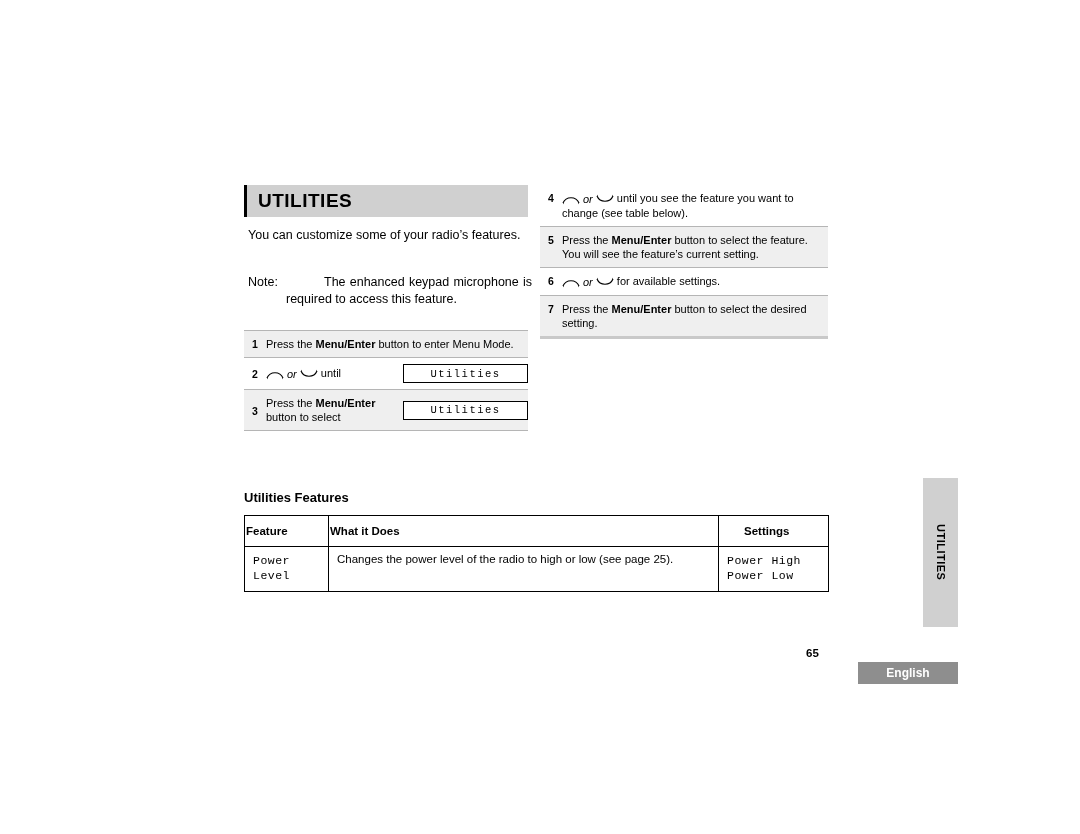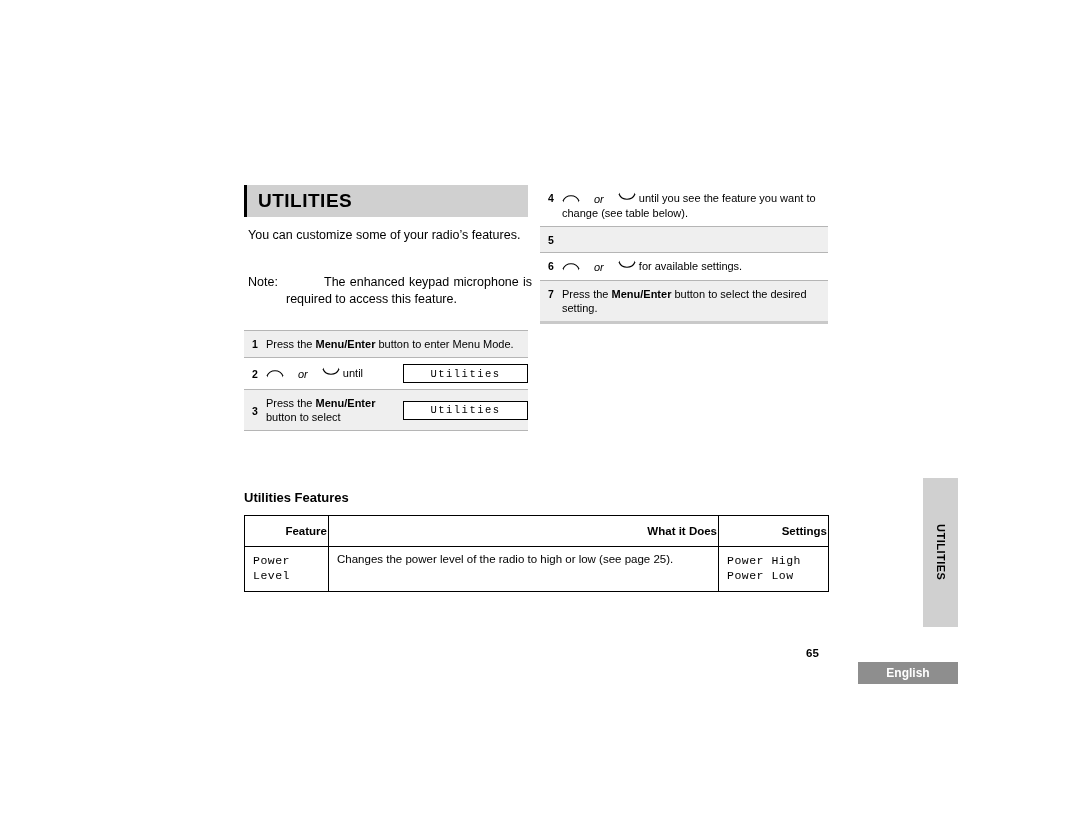--- a/index.html
+++ b/index.html
@@ -119,22 +119,22 @@
     font-size: 10.5px;
     letter-spacing: 1.5px;
     display: flex;
     align-items: center;
     justify-content: center;
     color: #000;
   }
 
   .nav-icons {
     display: inline-flex;
-    align-items: flex-start;
-    gap: 14px;
+    align-items: center;
+    gap: 3px;
     vertical-align: middle;
   }
   .nav-icons .ital { font-style: italic; font-size: 11px; }
   svg.arrowglyph { display: inline-block; vertical-align: middle; }
 
   
   .feat-title {
     position: absolute;
     left: 244px; top: 490px;
     width: 584px;
@@ -151,21 +151,21 @@
     table-layout: fixed;
   }
   .feat-table th, .feat-table td {
     border: 1px solid #000;
     vertical-align: top;
   }
   .feat-table th {
     height: 31px;
     font-size: 11.5px;
     font-weight: bold;
-    text-align: right;
+    text-align: left;
     vertical-align: middle;
   }
   .feat-table td {
     padding: 6px 8px 8px 8px;
     font-size: 11.5px;
   }
   .col-feature { width: 84px; }
   .col-what { width: 390px; }
   .col-settings { width: 110px; padding-left: 25px; }
   .mono {
@@ -287,20 +287,21 @@
               <path d="M2 1.4 L1 2 L1.4 0.8 Z" fill="#000"></path>
               <path d="M16 1.4 L17 2 L16.6 0.8 Z" fill="#000"></path>
             </svg>
         </span>
         <span>until you see the feature you want to change (see table below).</span>
       </div>
     </div>
 
     <div class="step-row shade rule-bottom">
       <div class="step-num">5</div>
+      <div class="step-body">Press the <b>Menu/Enter</b> button to select the feature. You will see the feature’s current setting.</div>
     </div>
 
     <div class="step-row plain rule-bottom">
       <div class="step-num">6</div>
       <div class="step-body">
         <span class="nav-icons">
           <svg class="arrowglyph" width="18" height="11" viewBox="0 0 18 11">
               <path d="M1 9 C4 2, 14 2, 17 9" fill="none" stroke="#000" stroke-width="1.2"></path>
               <path d="M2 9.6 L1 9 L1.4 10.2 Z" fill="#000"></path>
               <path d="M16 9.6 L17 9 L16.6 10.2 Z" fill="#000"></path>

